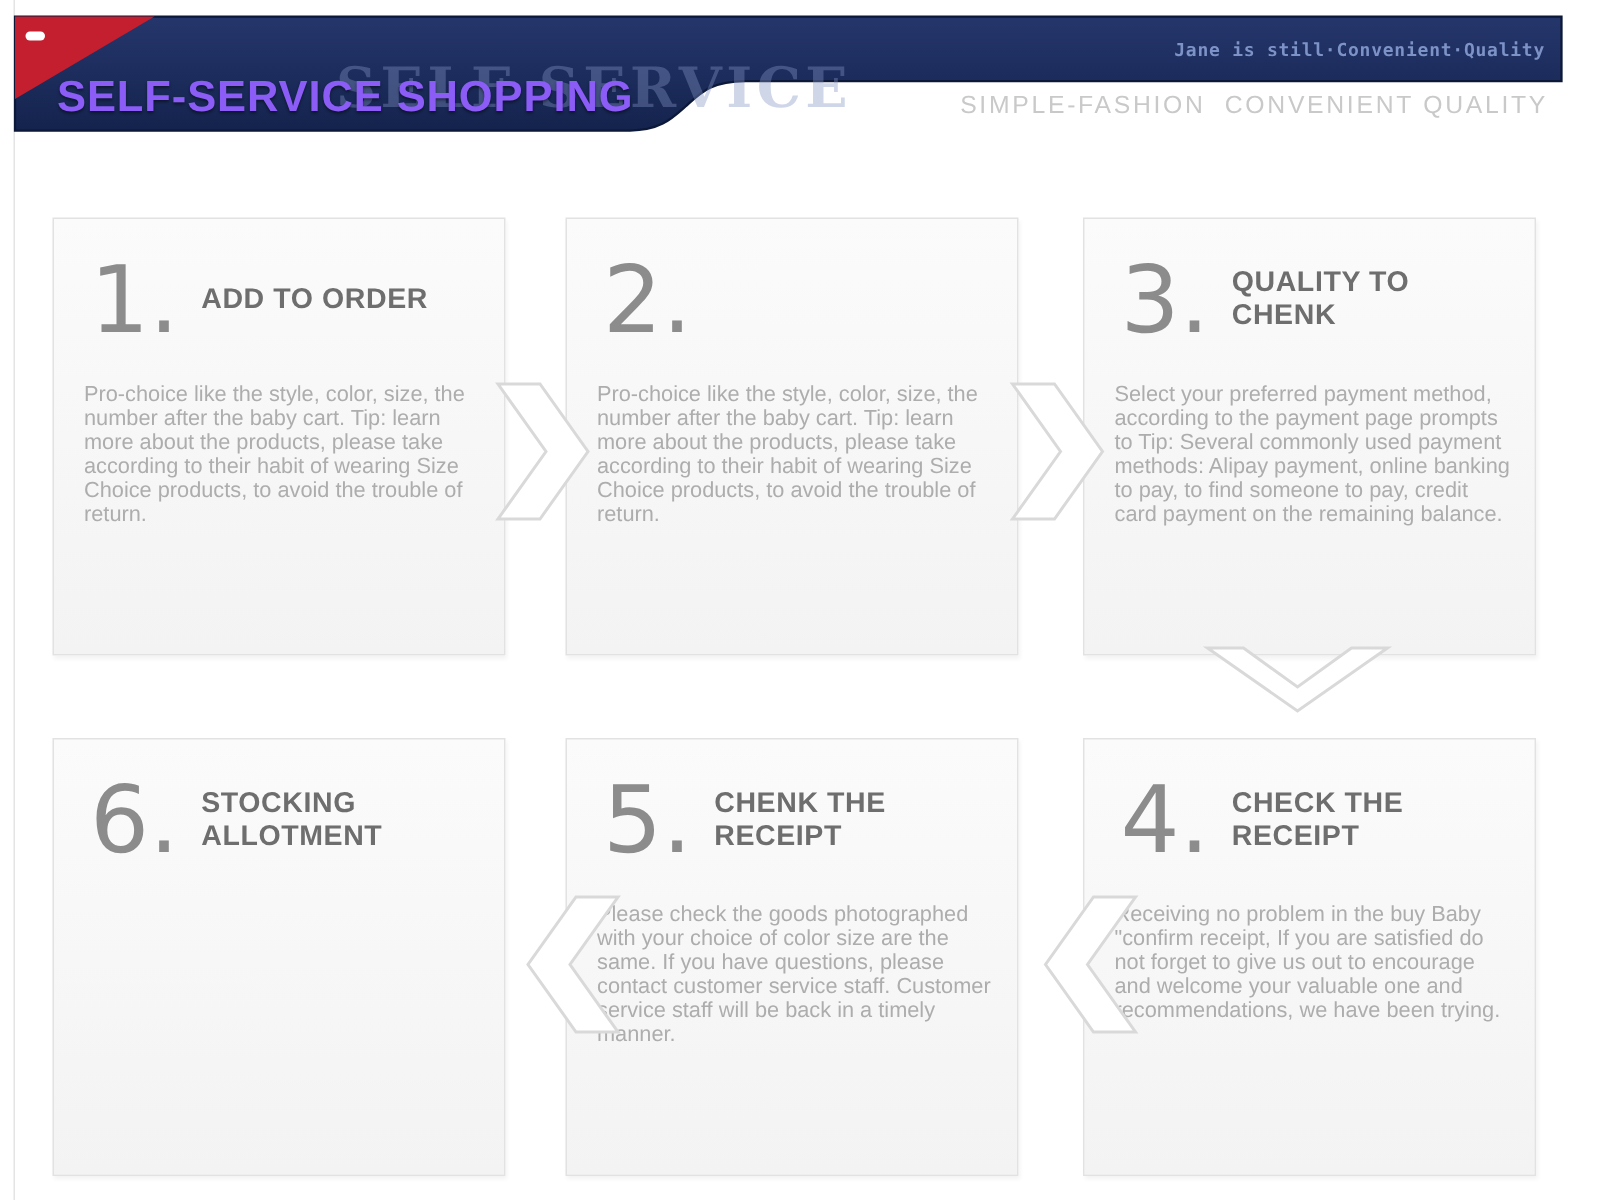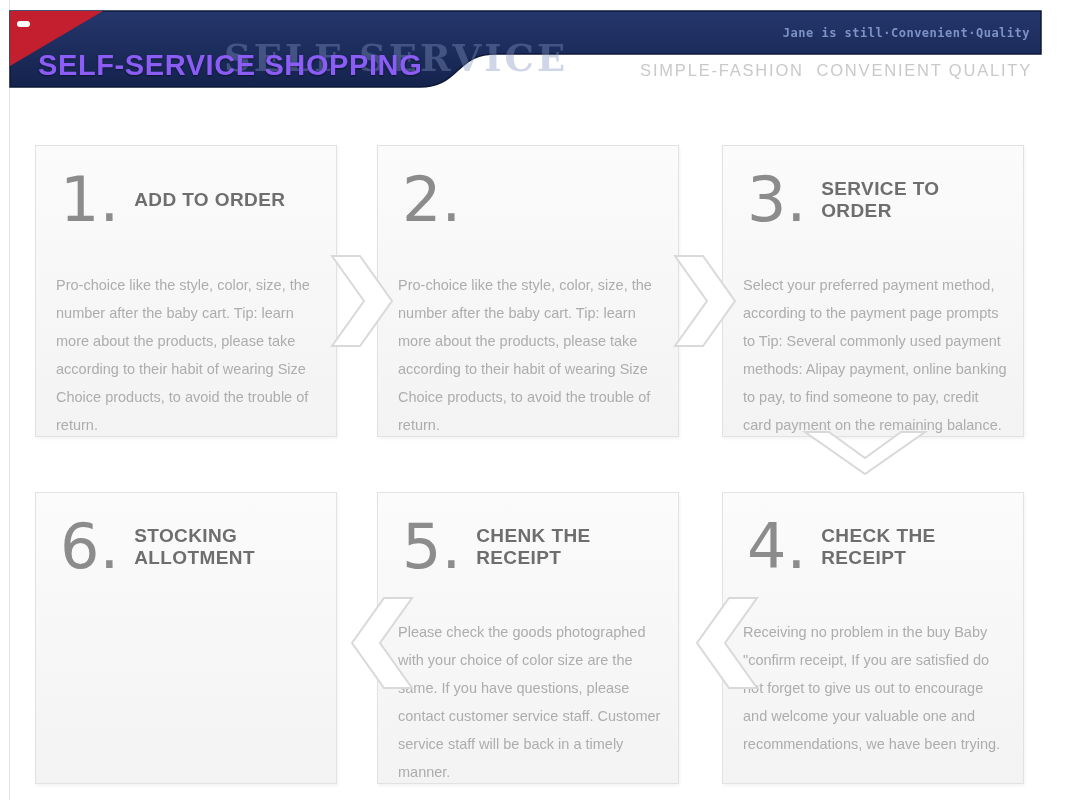--- a/index.html
+++ b/index.html
@@ -46,21 +46,21 @@
   .num{
     font-family:"DejaVu Sans",sans-serif;font-size:62px;line-height:1;
     color:#8c8c8c;margin-left:10px;flex:0 0 auto;
   }
   .ttl{
     margin-left:15px;font-weight:bold;font-size:19px;line-height:22px;
     color:#6e6e6e;letter-spacing:0.4px;
   }
   .ttl span{display:block;}
   .body{
-    margin:29px 0 0 6px;font-size:14.5px;line-height:28px;color:#adadad;
+    margin:13px 0 0 6px;font-size:14.5px;line-height:16px;color:#adadad;
   }
 
   
   .arrow{position:absolute;}
   #arrow-r1{left:326px;top:248px;}
   #arrow-r2{left:669px;top:248px;}
   #arrow-dn{left:799px;top:426px;}
   #arrow-l1{left:691px;top:590px;}
   #arrow-l2{left:346px;top:590px;}
 </style>
@@ -101,22 +101,22 @@
   <div class="card-head">
     <div class="num">2.</div>
   </div>
   <div class="body">Pro-choice like the style, color, size, the number after the baby cart. Tip: learn more about the products, please take according to their habit of wearing Size Choice products, to avoid the trouble of return.</div>
 </div>
 
 <div class="card" id="card-3">
   <div class="card-head">
     <div class="num">3.</div>
     <div class="ttl">
-      <span>SERVICE TO</span>
-      <span>ORDER</span>
+      <span>QUALITY TO</span>
+      <span>CHENK</span>
     </div>
   </div>
   <div class="body">Select your preferred payment method, according to the payment page prompts to Tip: Several commonly used payment methods: Alipay payment, online banking to pay, to find someone to pay, credit card payment on the remaining balance.</div>
 </div>
 
 <div class="card" id="card-6">
   <div class="card-head">
     <div class="num">6.</div>
     <div class="ttl">
       <span>STOCKING</span>

